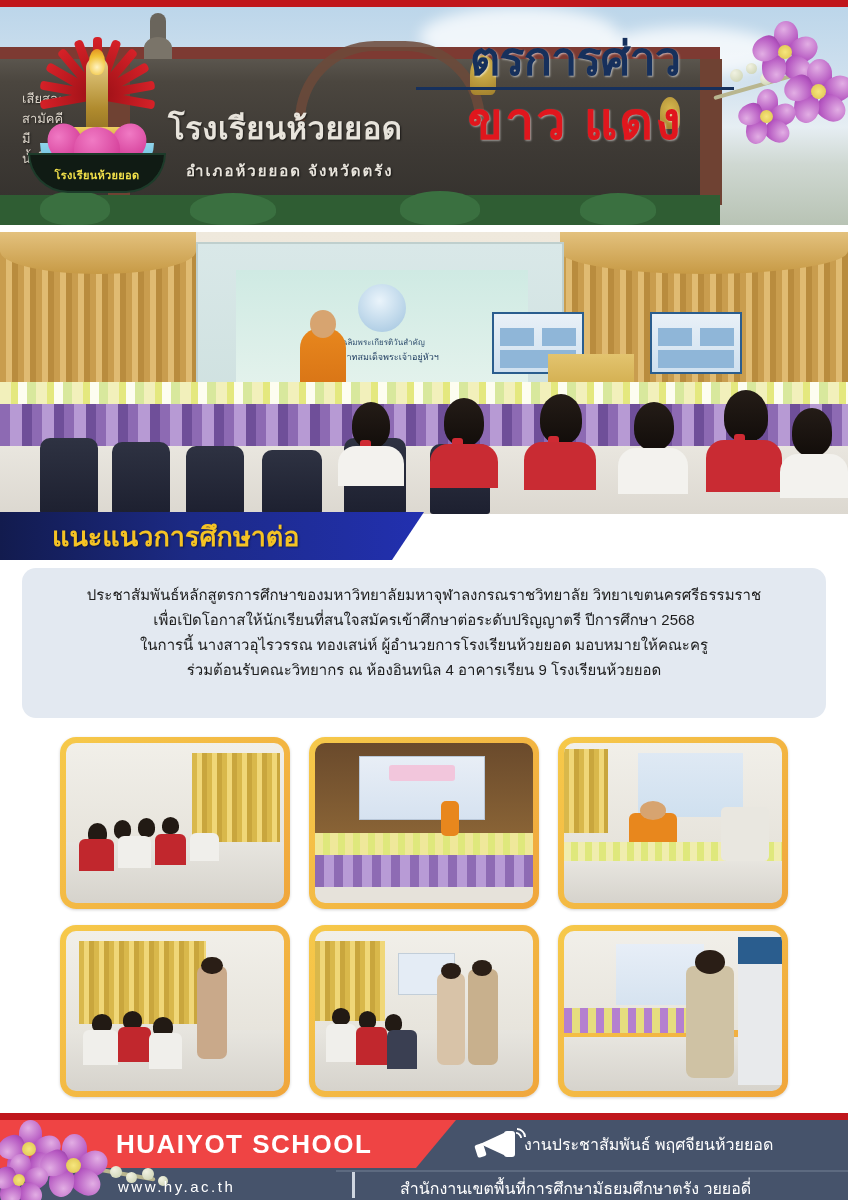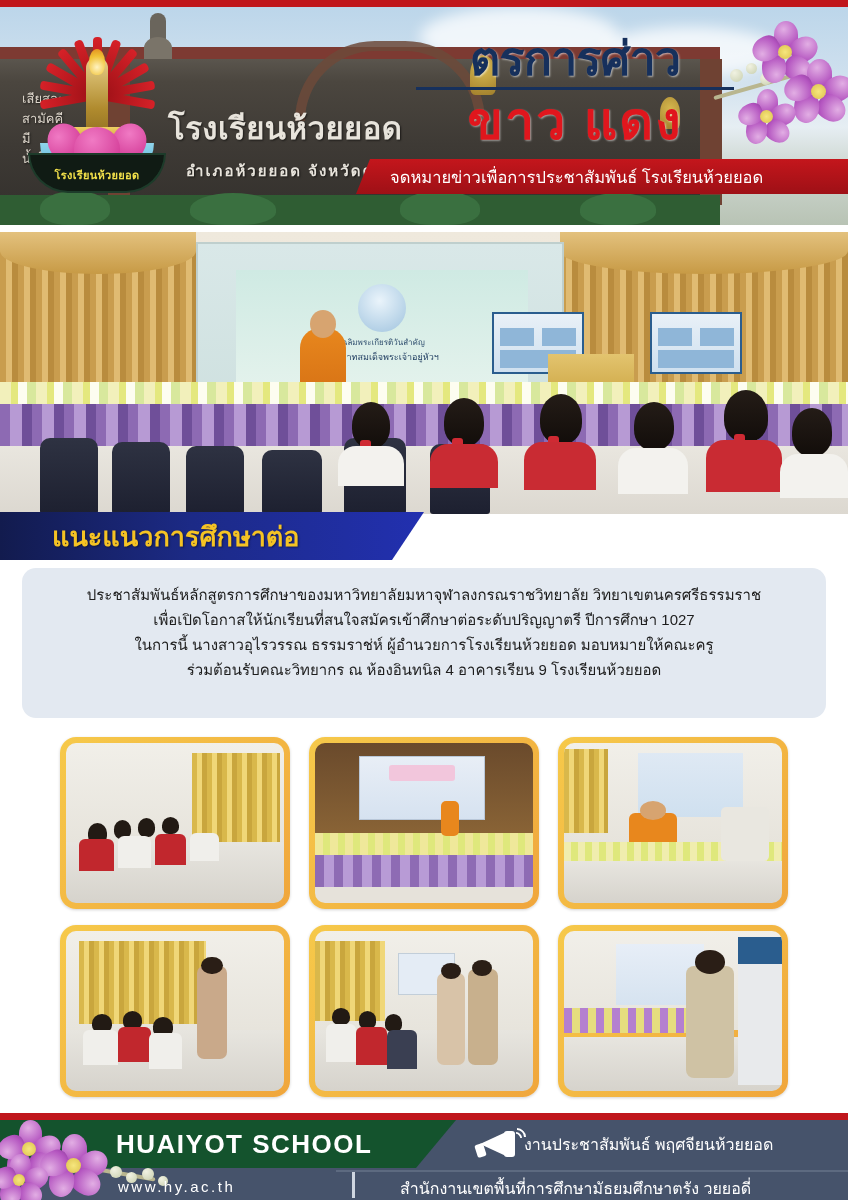--- a/index.html
+++ b/index.html
@@ -219,21 +219,21 @@
               background:linear-gradient(to bottom,#f1efe9,#e7e4dc); }
   .cur-y { background:repeating-linear-gradient(to right,#d9b84b 0 5px,#f0d778 5px 10px,#c9a63d 10px 15px); }
   .row-head { position:absolute; border-radius:50% 50% 40% 40%; background:#221a14; }
   .row-body { position:absolute; border-radius:6px 6px 0 0; }
 
   
   .foot-rule { position:absolute; left:0; top:1113px; width:848px; height:7px; background:#c0161c; }
   .footer { position:absolute; left:0; top:1120px; width:848px; height:80px; background:#46536b; overflow:hidden; }
   .foot-green {
     position:absolute; left:0; top:0; width:456px; height:48px;
-    background:#14532d; clip-path: polygon(0 0, 456px 0, 416px 48px, 0 48px);
+    background:#ef4444; clip-path: polygon(0 0, 456px 0, 416px 48px, 0 48px);
   }
   .foot-green span {
     position:absolute; left:116px; top:9px; color:#ffffff; font-size:26px; font-weight:bold;
     letter-spacing:1.5px;
   }
   .foot-flowers { position:absolute; left:-6px; top:-2px; width:190px; height:80px; }
   .megaphone { position:absolute; left:470px; top:10px; width:46px; height:28px; }
   .mg-cone {
     position:absolute; left:10px; top:2px; width:0; height:0;
     border-top:12px solid transparent; border-bottom:12px solid transparent;
@@ -336,23 +336,20 @@
         <div class="fl-core" style="left:20px;top:21px;width:13px;height:13px;"></div>
       </div>
     </div>
 
     <div class="headline-wrap">
       <div class="headline-1">ตรการศ่าว</div>
       <div class="headline-rule"></div>
       <div class="headline-2">ขาว แดง</div>
     </div>
 
-    <div class="red-strip">
-      <span>จดหมายข่าวเพื่อการประชาสัมพันธ์ โรงเรียนห้วยยอด</span>
-    </div>
 
   </div>
 
   <div class="hero">
     <div class="hero-wall"></div>
     <div class="curtain left"></div>
     <div class="curtain right"></div>
     <div class="swag" style="left:0;width:196px;"></div>
     <div class="swag" style="left:560px;width:288px;"></div>
 
@@ -412,22 +409,22 @@
     <div class="student-head" style="left:792px;top:176px;width:40px;height:48px;"></div>
     <div class="shoulder" style="left:780px;top:222px;width:68px;height:44px;"></div>
   </div>
 
   <div class="section-banner">
     <span>แนะแนวการศึกษาต่อ</span>
   </div>
 
   <div class="text-card">
     <p>ประชาสัมพันธ์หลักสูตรการศึกษาของมหาวิทยาลัยมหาจุฬาลงกรณราชวิทยาลัย วิทยาเขตนครศรีธรรมราช</p>
-    <p>เพื่อเปิดโอกาสให้นักเรียนที่สนใจสมัครเข้าศึกษาต่อระดับปริญญาตรี ปีการศึกษา 1027</p>
-    <p>ในการนี้ นางสาวอุไรวรรณ  ธรรมราช่ห์ ผู้อำนวยการโรงเรียนห้วยยอด มอบหมายให้คณะครู</p>
+    <p>เพื่อเปิดโอกาสให้นักเรียนที่สนใจสมัครเข้าศึกษาต่อระดับปริญญาตรี ปีการศึกษา 2568</p>
+    <p>ในการนี้ นางสาวอุไรวรรณ  ทองเสน่ห์ ผู้อำนวยการโรงเรียนห้วยยอด มอบหมายให้คณะครู</p>
     <p>ร่วมต้อนรับคณะวิทยากร  ณ ห้องอินทนิล 4 อาคารเรียน 9 โรงเรียนห้วยยอด</p>
   </div>
 
   <div class="grid">
 
     <div class="grid-row">
       <div class="cell">
         <div class="ph">
           <div class="sc rm-wall"></div>
           <div class="sc cur-y" style="left:58%;top:6%;width:40%;height:56%;"></div>

